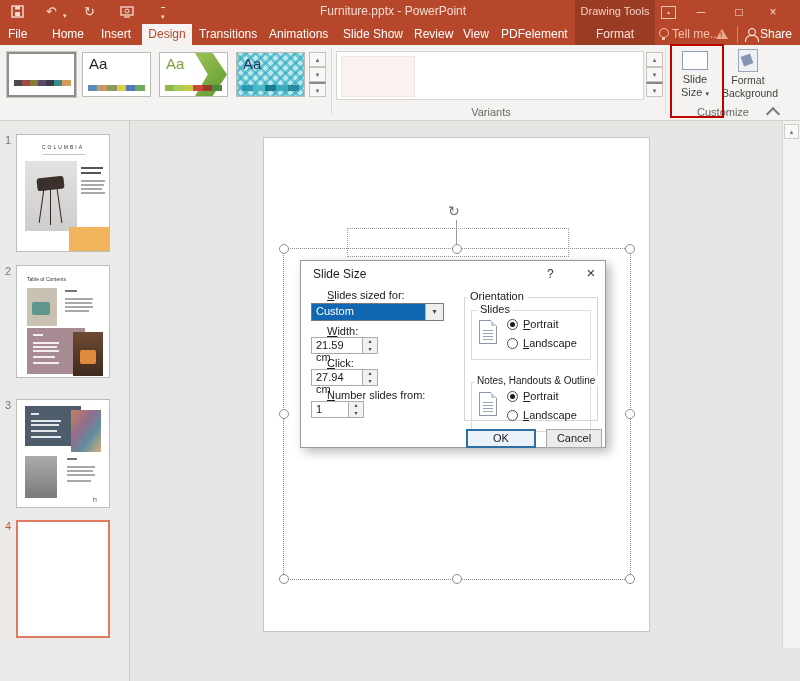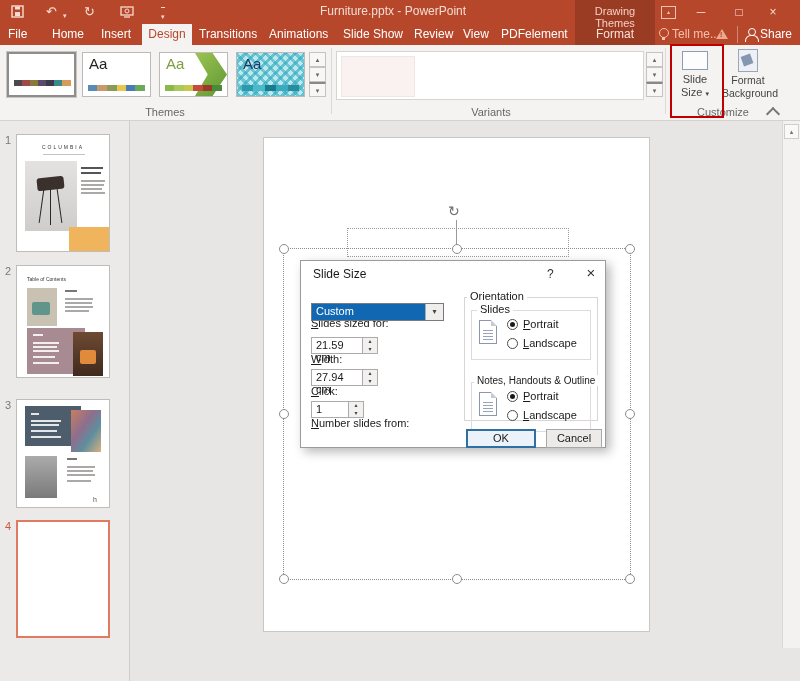--- a/index.html
+++ b/index.html
@@ -76,21 +76,21 @@
   .hdl{position:absolute;width:8px;height:8px;border:1px solid #8C8C8C;border-radius:50%;background:#fff;z-index:3;}
   .rotate{position:absolute;left:318px;top:82px;font-size:14px;color:#6E6E6E;z-index:2;}
   .rotline{position:absolute;left:326px;top:99px;width:1px;height:27px;background:#9A9A9A;}
 
   
   .dialog{position:absolute;left:170px;top:139px;width:306px;height:188px;background:#fff;border:1px solid #9B9B9B;
           box-shadow:4px 4px 10px rgba(0,0,0,.28);z-index:6;box-sizing:border-box;font-size:11px;color:#1A1A1A;}
   .dlg-title{position:absolute;left:12px;top:6px;font-size:12px;color:#1A1A1A;}
   .dlg-help{position:absolute;left:246px;top:6px;font-size:12px;color:#333;}
   .dlg-close{position:absolute;left:281px;top:3px;font-size:15px;color:#333;width:18px;text-align:center;}
-  .dlbl{position:absolute;left:10px;display:inline-block;margin-top:28px;}
+  .dlbl{position:absolute;left:26px;display:inline-block;}
   .ukey::first-letter{text-decoration:underline;}
   .combo{position:absolute;left:10px;top:42px;width:133px;height:18px;border:1px solid #7A7A7A;box-sizing:border-box;display:flex;}
   .combo-val{flex:1;background:var(--selection-blue,#1167B1);color:#fff;padding:1px 0 0 4px;font-size:11px;}
   .combo-arrow{width:17px;background:#EFEEED;border-left:1px solid #ABABAB;text-align:center;font-size:8px;color:#444;line-height:16px;}
   .spin{position:absolute;display:flex;height:17px;}
   .spin-text{border:1px solid #ABABAB;background:#fff;padding:1px 3px 0 4px;font-size:11px;box-sizing:border-box;height:17px;}
   .spin-btns{width:15px;height:17px;border:1px solid #ABABAB;border-left:none;background:#F2F1F0;display:flex;flex-direction:column;box-sizing:border-box;}
   .spin-btns span{flex:1;font-size:6px;line-height:6px;text-align:center;color:#444;}
   .group{position:absolute;border:1px solid #D8D6D4;}
   .glegend{position:absolute;top:-8px;background:#fff;padding:0 3px;white-space:nowrap;}
@@ -131,21 +131,21 @@
     <span class="qat" style="left:120px;top:5px">
       <svg width="14" height="12" viewBox="0 0 14 12">
           <rect x="1" y="1" width="12" height="8" fill="none" stroke="#F6DCD2" stroke-width="1.3"></rect>
           <circle cx="7" cy="5" r="2" fill="none" stroke="#F6DCD2" stroke-width="1"></circle>
           <line x1="4" y1="11" x2="10" y2="11" stroke="#F6DCD2" stroke-width="1.3"></line>
         </svg>
     </span>
     <span class="qat" style="left:161px;font-size:7px;top:7px;border-top:1px solid #F6DCD2">▾</span>
 
     <span class="win-title">Furniture.pptx - PowerPoint</span>
-    <span class="ctx-label">Drawing Themes</span>
+    <span class="ctx-label">Drawing Tools</span>
 
     <span class="ribbonopts-box">▴</span>
     <span class="winbtn" style="left:692px">─</span>
     <span class="winbtn" style="left:730px">□</span>
     <span class="winbtn" style="left:764px">×</span>
 
     <span class="mtab" style="left:8px">File</span>
     <span class="mtab" style="left:52px">Home</span>
     <span class="mtab" style="left:101px">Insert</span>
     <span class="mtab-active">Design</span>
@@ -184,21 +184,20 @@
       <span class="tAa" style="color:#7B9E3F">Aa</span>
       <div class="swatches sw3"></div>
     </div>
     <div class="tcard tcard4" style="left:236px">
       <span class="tAa" style="color:#1F3864">Aa</span>
       <div class="swatches sw4"></div>
     </div>
     <span class="sbtn" style="left:309px;top:7px">▴</span>
     <span class="sbtn" style="left:309px;top:22px">▾</span>
     <span class="sbtn" style="left:309px;top:37px;border-top:2px solid #888">▾</span>
-    <div class="glabel" style="left:0;width:330px">Themes</div>
     <div class="gdiv" style="left:331px"></div>
 
     <div class="variants-panel">
       <div class="variant-thumb"></div>
     </div>
     <span class="sbtn" style="left:646px;top:7px">▴</span>
     <span class="sbtn" style="left:646px;top:22px">▾</span>
     <span class="sbtn" style="left:646px;top:37px;border-top:2px solid #888">▾</span>
     <div class="glabel" style="left:336px;width:310px">Variants</div>
     <div class="gdiv" style="left:665px"></div>

